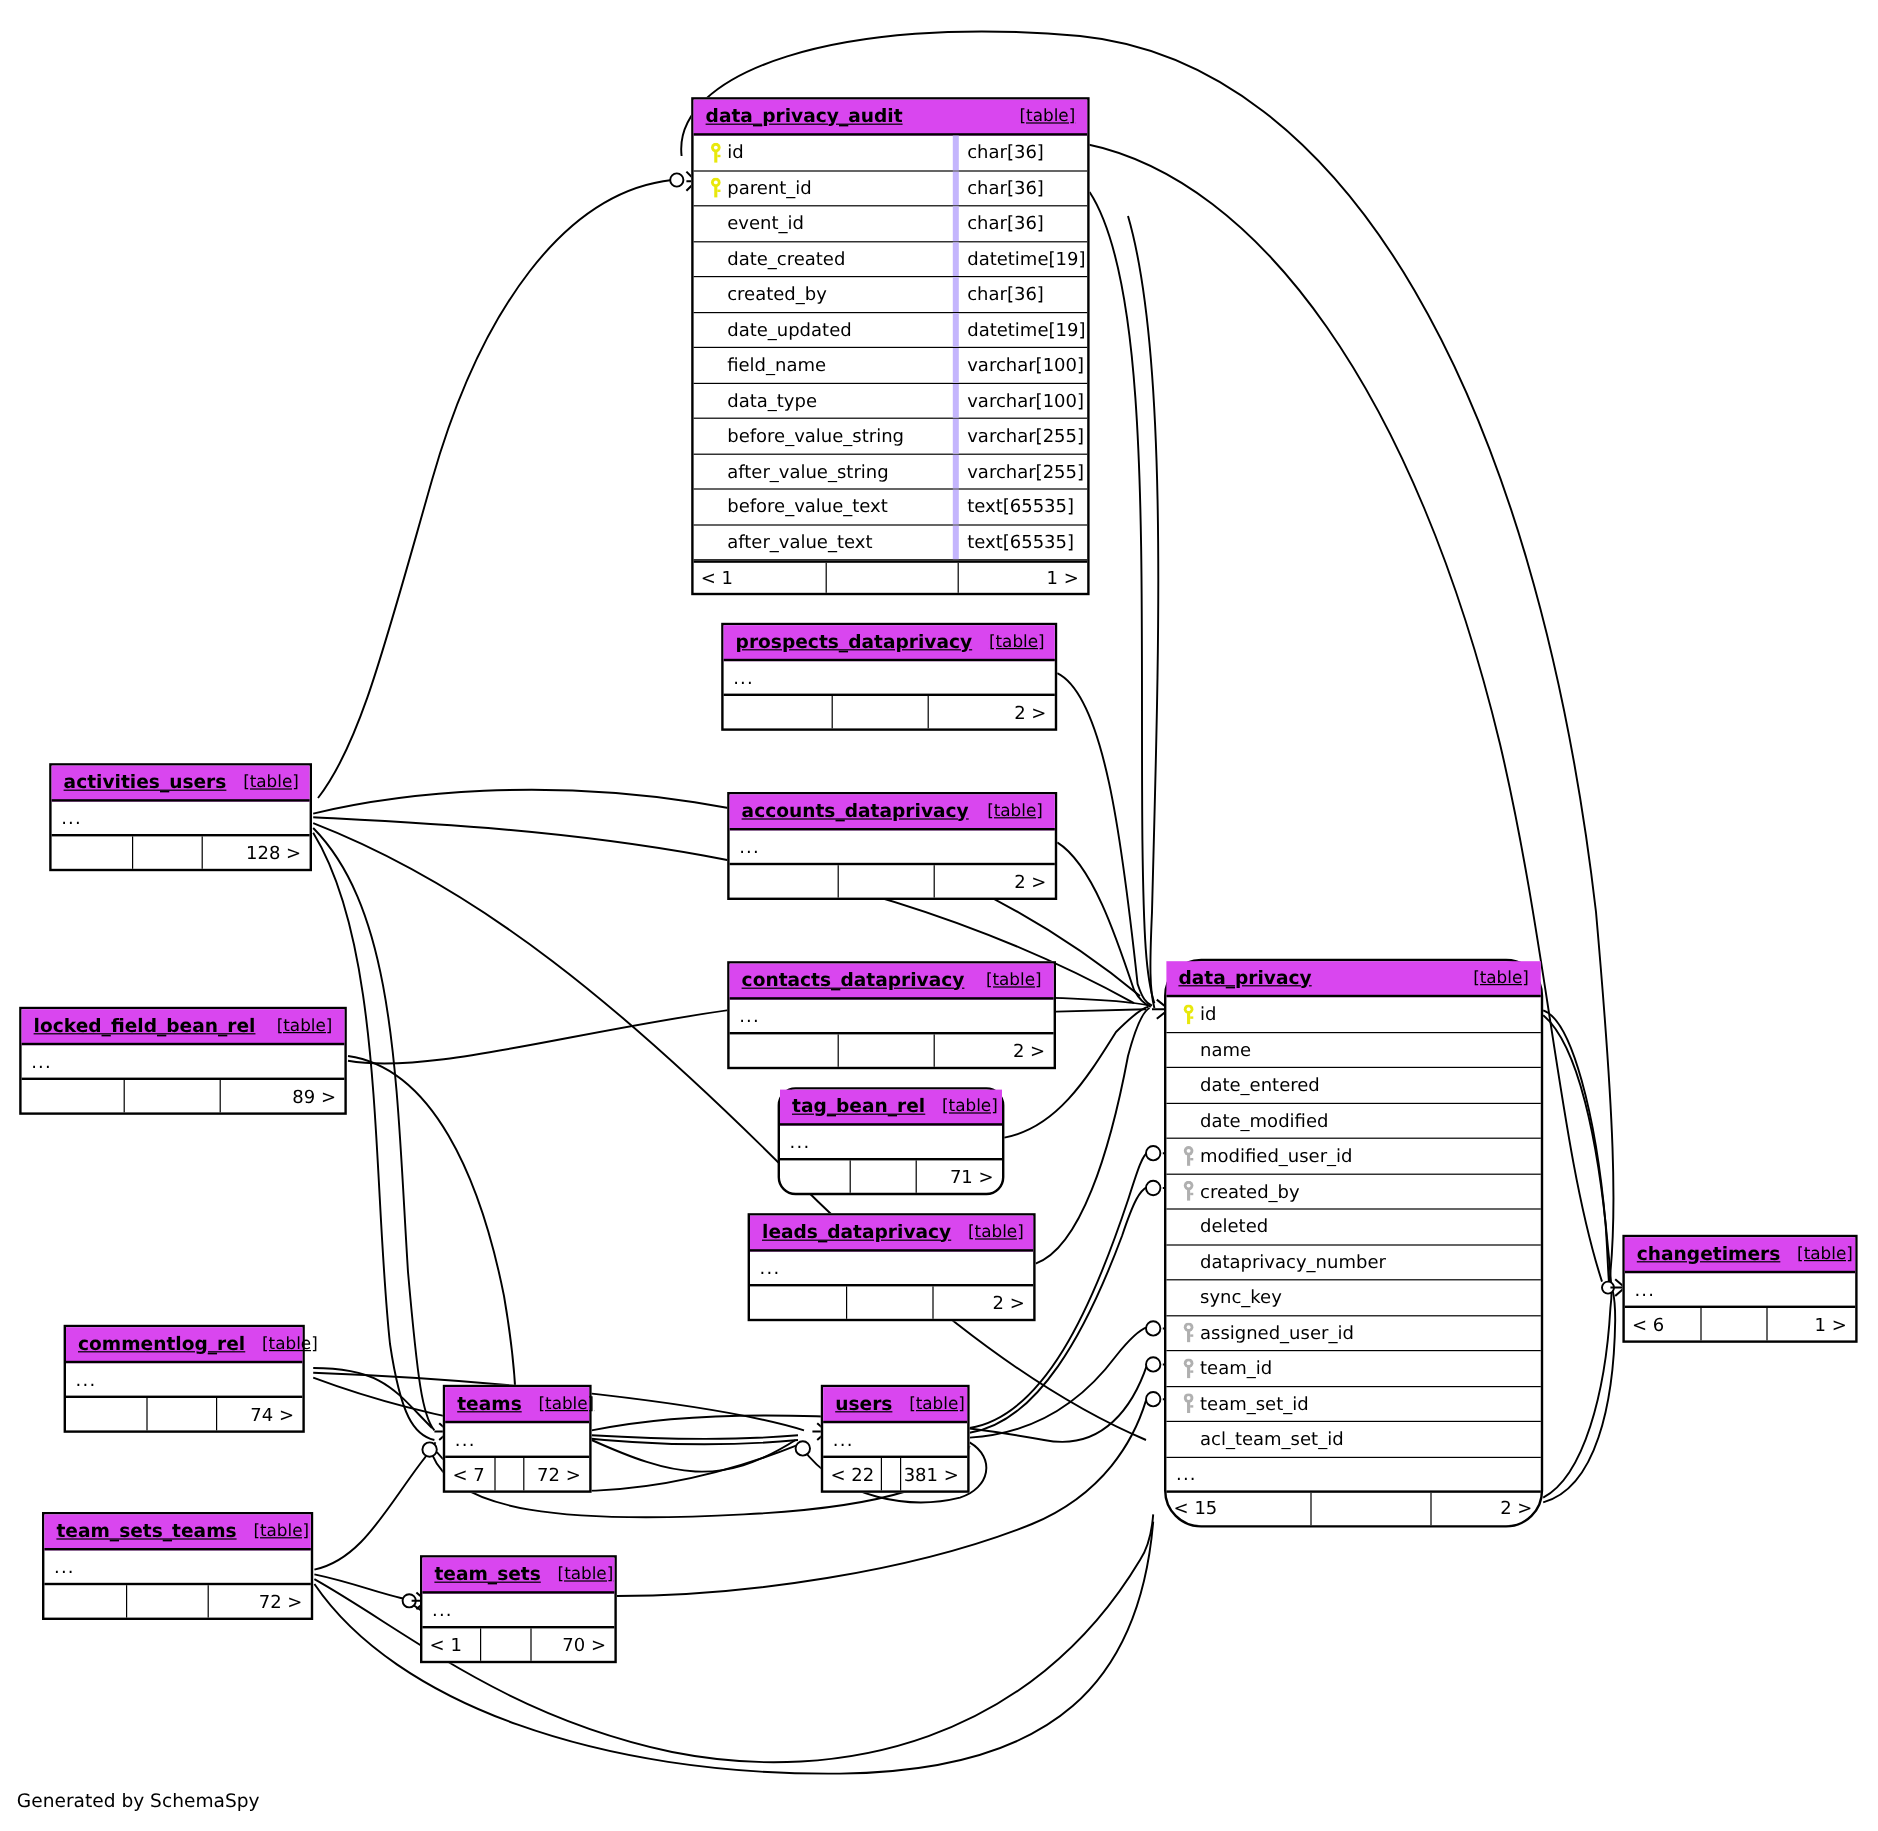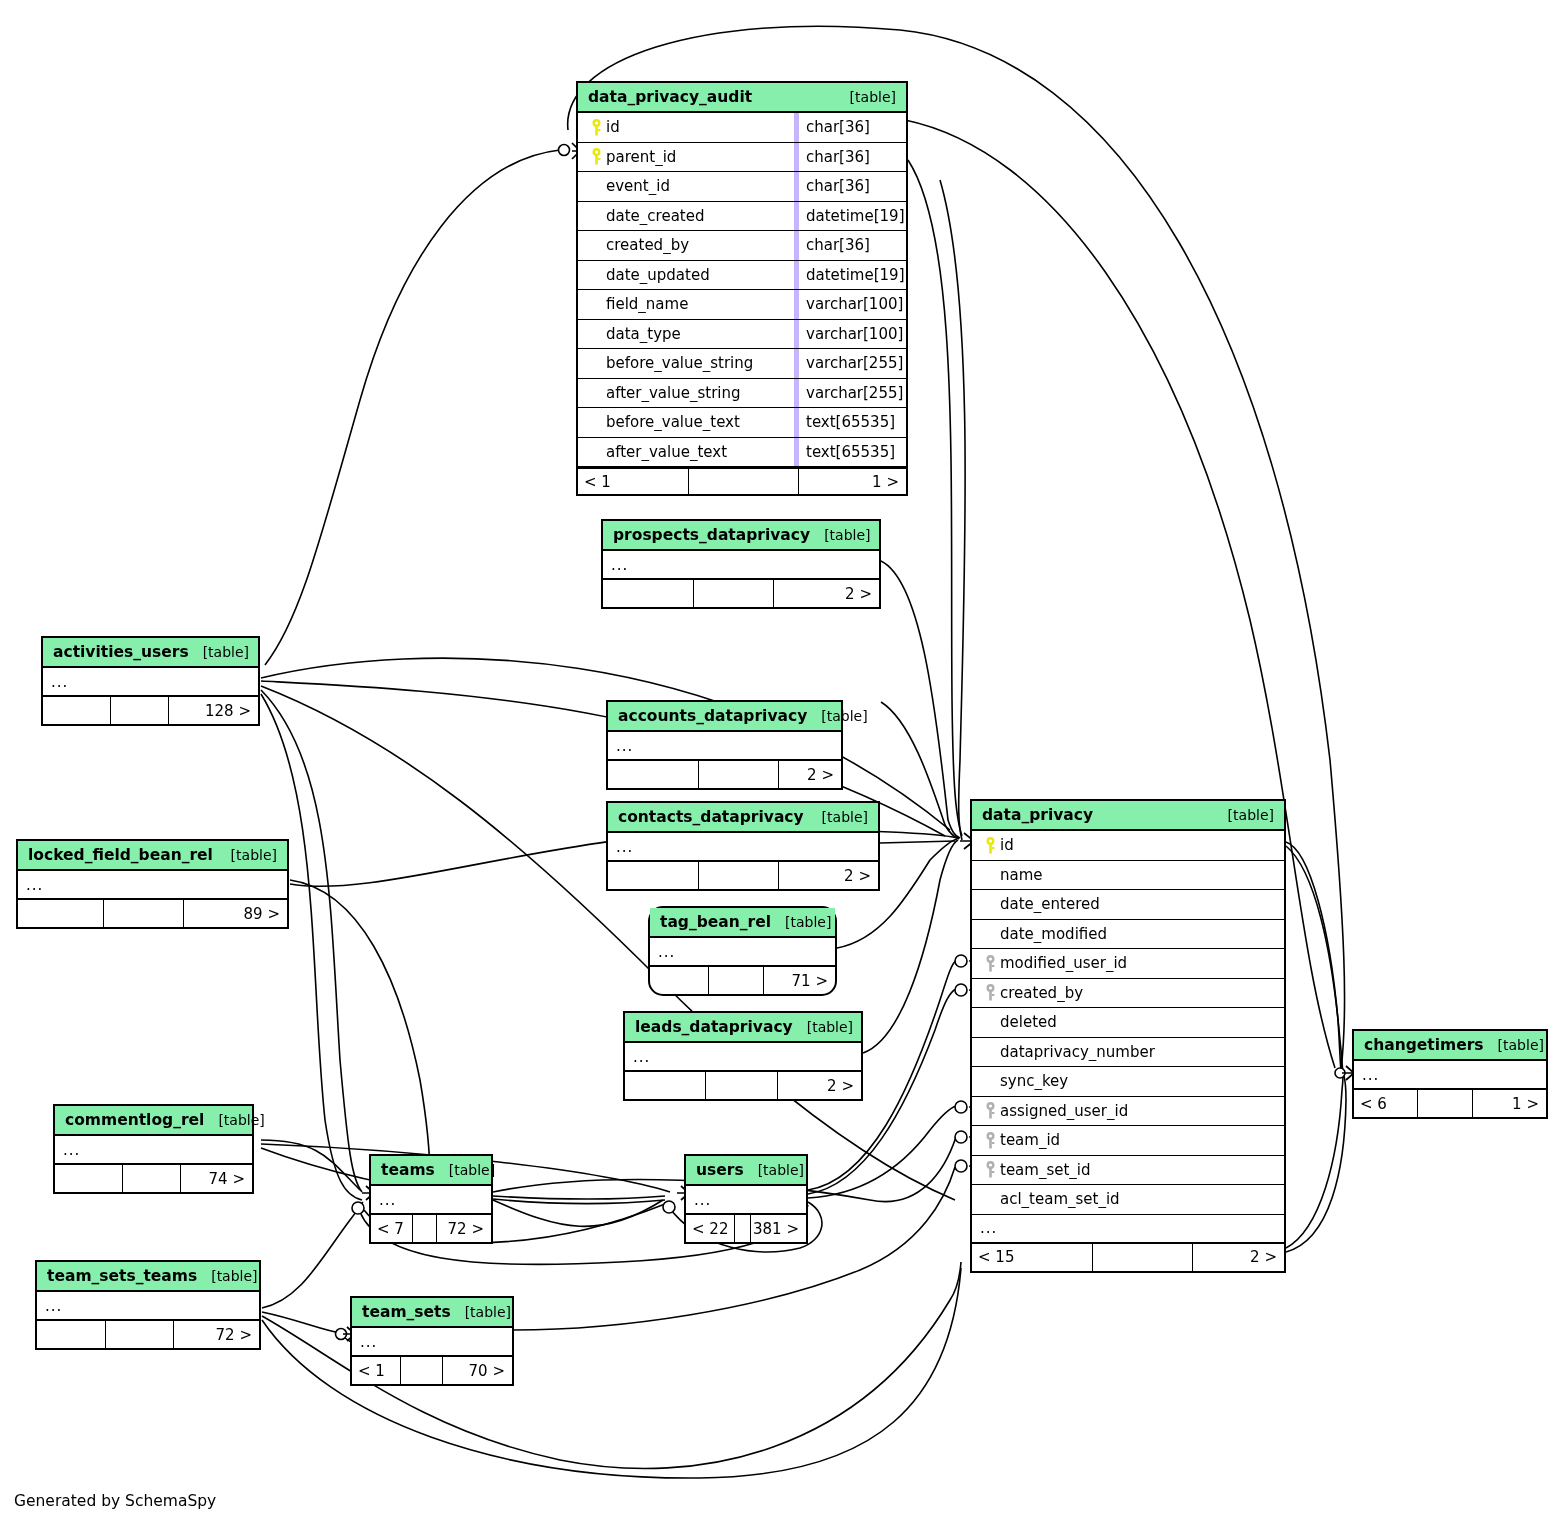--- a/index.html
+++ b/index.html
@@ -32,25 +32,26 @@
     border: 2px solid #000000;
     box-sizing: border-box;
     font-size: 15px;
     color: #000000;
     z-index: 5;
   }
   .tbl-header {
     display: flex;
     align-items: center;
     justify-content: space-between;
-    background: #86efac;
+    background: #d946ef;
     border-bottom: 2px solid #000000;
     padding: 4px 10px 5px 10px;
     box-sizing: border-box;
     height: 30px;
+    text-decoration: underline;
   }
   .tbl-name {
     font-weight: bold;
     font-size: 15.5px;
     white-space: nowrap;
   }
   .tbl-tag {
     font-size: 14px;
     color: #000000;
     white-space: nowrap;
@@ -326,21 +327,21 @@
           <span>after_value_text</span>
         </span>
         <span class="col-type" style="width:112px">text[65535]</span>
       </div>
       <div class="footer-row top-sep">
         <span class="footer-cell fc-left" style="width:110px">&lt; 1</span>
         <span class="footer-cell fc-mid" style="width:110px"></span>
         <span class="footer-cell fc-right">1 &gt;</span>
       </div>
     </div>
-    <div class="table-box" style="left: 970px; top: 799px; width: 316px;">
+    <div class="table-box" style="left: 970px; top: 799px; width: 316px; border-radius: 31px;">
       <div class="tbl-header">
         <span class="tbl-name">data_privacy</span>
         <span class="tbl-tag">[table]</span>
       </div>
       <div class="col-row">
         <span class="col-name">
           <span class="keyslot">
             <svg class="keyicon" width="11" height="17" viewBox="0 0 11 17" xmlns="http://www.w3.org/2000/svg">
               <circle cx="5.5" cy="4" r="4" fill="#e8e80c"></circle>
               <circle cx="5.5" cy="4" r="1.6" fill="#ffffff"></circle>
@@ -470,21 +471,21 @@
         <span class="tbl-name">prospects_dataprivacy</span>
         <span class="tbl-tag">[table]</span>
       </div>
       <div class="ellipsis-row">...</div>
       <div class="footer-row">
         <span class="footer-cell fc-left" style="width:90px"></span>
         <span class="footer-cell fc-mid" style="width:80px"></span>
         <span class="footer-cell fc-right">2 &gt;</span>
       </div>
     </div>
-    <div class="table-box" style="left: 606px; top: 660px; width: 237px; margin-top: 40px;">
+    <div class="table-box" style="left: 606px; top: 660px; width: 275px;">
       <div class="tbl-header">
         <span class="tbl-name">accounts_dataprivacy</span>
         <span class="tbl-tag">[table]</span>
       </div>
       <div class="ellipsis-row">...</div>
       <div class="footer-row">
         <span class="footer-cell fc-left" style="width:90px"></span>
         <span class="footer-cell fc-mid" style="width:80px"></span>
         <span class="footer-cell fc-right">2 &gt;</span>
       </div>

